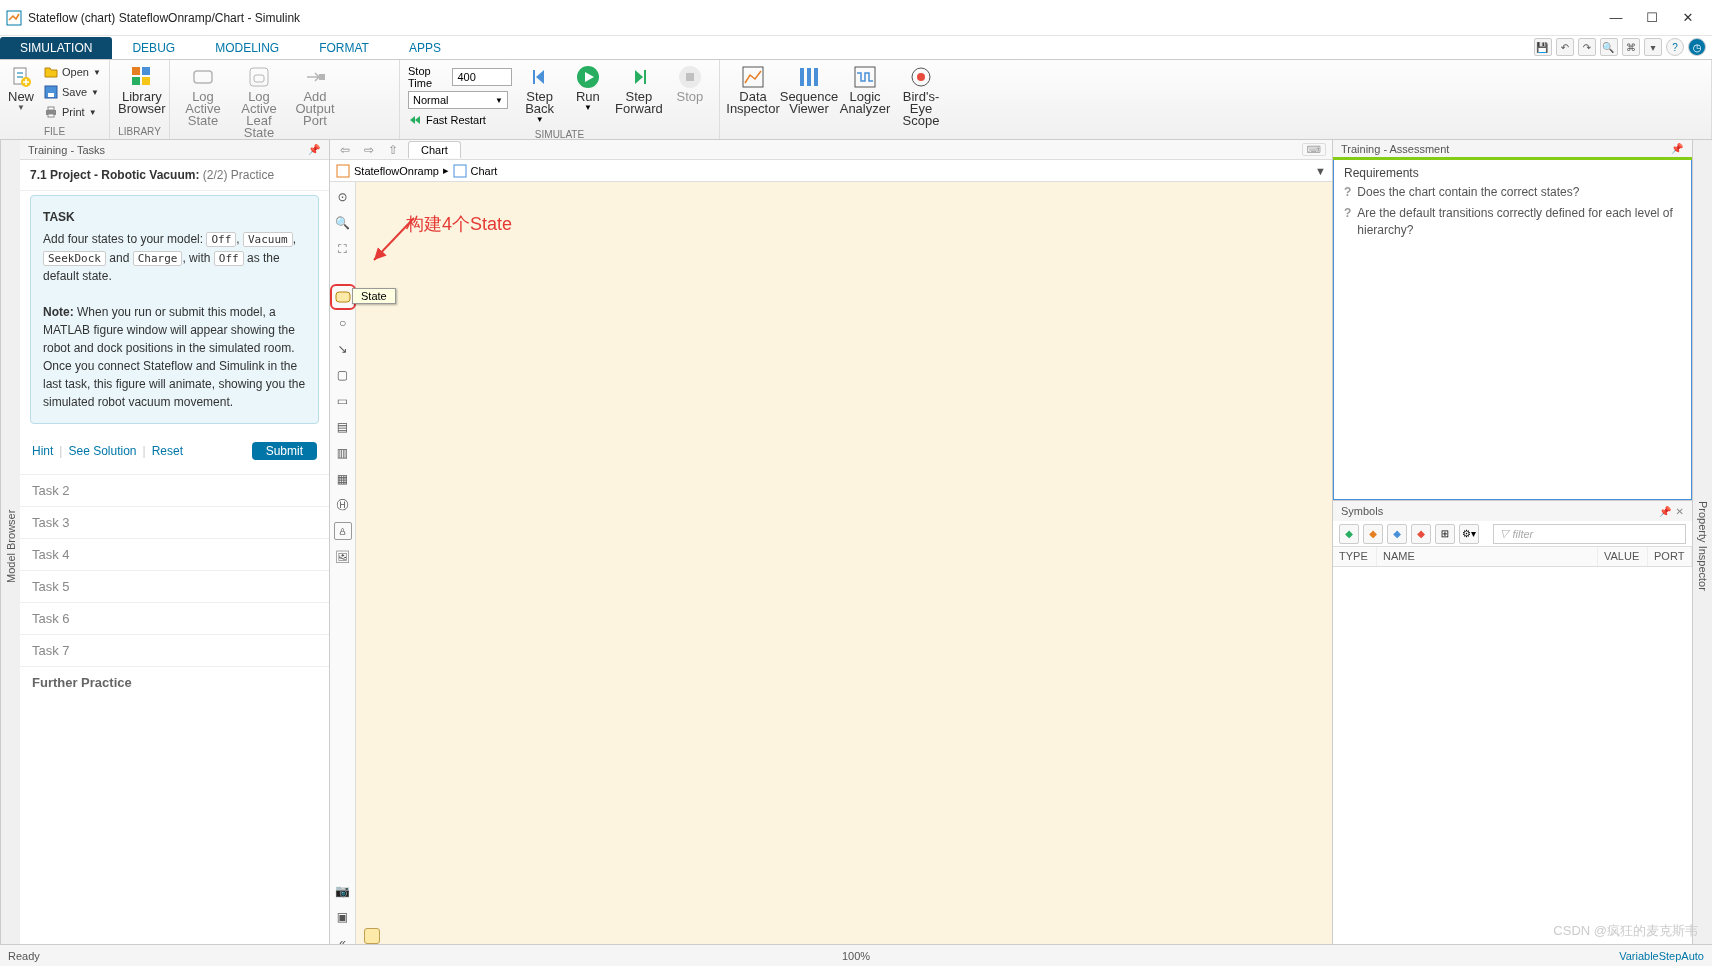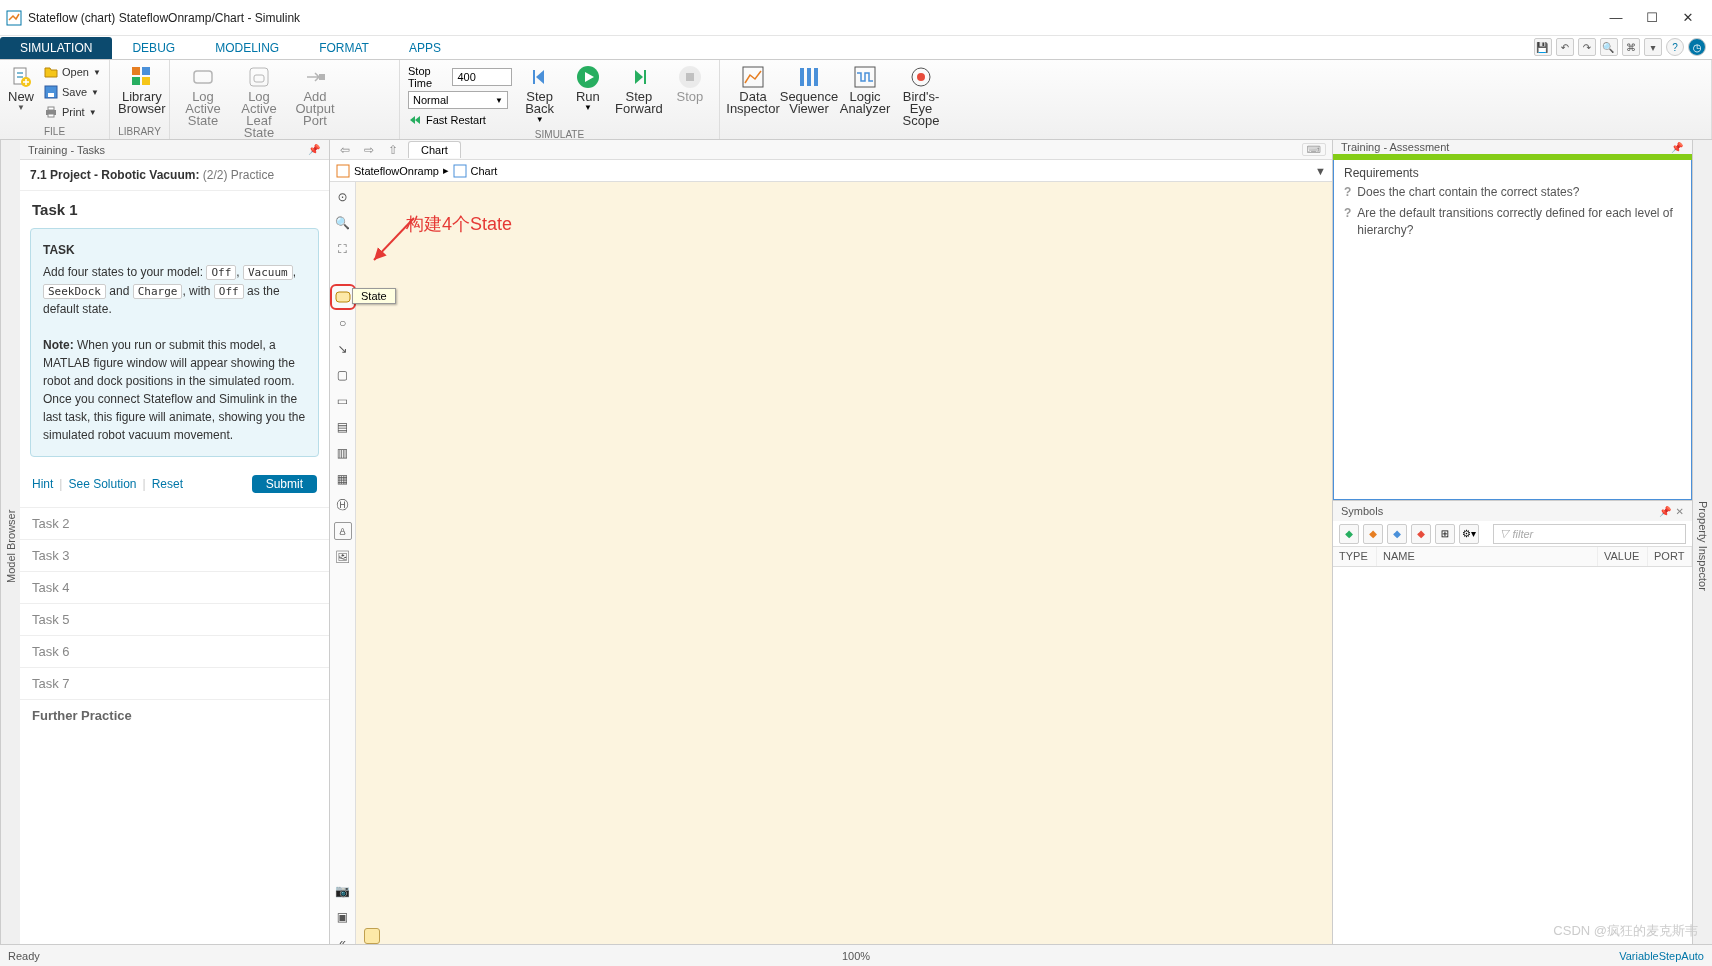--- a/index.html
+++ b/index.html
@@ -61,21 +61,21 @@
 .pbtn { width:18px; height:18px; display:flex; align-items:center; justify-content:center; color:#555; font-size:12px; cursor:pointer; border-radius:2px; }
 .pbtn.state-hl { outline:2px solid #e53935; outline-offset:2px; }
 .pbtn.state-hl svg rect { fill:#fde9a8; stroke:#b8860b; }
 .canvas { flex:1; background:#fcf4df; position:relative; }
 .annotation { position:absolute; left:50px; top:30px; color:#e53935; font-size:18px; font-weight:500; }
 .arrow-svg { position:absolute; left:10px; top:28px; }
 .tooltip { position:absolute; left:-4px; top:106px; background:#ffffe1; border:1px solid #999; padding:1px 8px; font-size:11px; box-shadow:1px 1px 2px rgba(0,0,0,.3); }
 .mini-ico { position:absolute; left:8px; bottom:8px; width:16px; height:16px; border:1px solid #c0a050; background:#fde9a8; border-radius:3px; }
 
 .right-panel { width:360px; border-left:1px solid #ccc; display:flex; flex-direction:column; }
-.rp-head { height:20px; background:#f5f5f5; border-bottom:6px solid #84cc16; display:flex; align-items:center; padding:0 8px; font-size:11px; color:#555; font-family:monospace; }
+.rp-head { height:20px; background:#f5f5f5; border-bottom:3px solid #84cc16; display:flex; align-items:center; padding:0 8px; font-size:11px; color:#555; font-family:monospace; }
 .rp-head .pin { margin-left:auto; font-size:10px; }
 .rp-body { padding:6px 10px; font-size:12px; font-family:monospace; color:#555; border:1px solid #4a90d9; border-top:none; height:340px; overflow:auto; }
 .rp-body .req-h { color:#444; margin-bottom:4px; }
 .rp-body .req { display:flex; gap:6px; margin-bottom:4px; line-height:1.4; }
 .rp-body .q { color:#999; font-weight:bold; }
 .symbols { border-top:1px solid #ccc; flex:1; display:flex; flex-direction:column; }
 .sym-head { height:20px; background:#f5f5f5; display:flex; align-items:center; padding:0 8px; font-size:11px; color:#555; font-family:monospace; }
 .sym-head .ctl { margin-left:auto; display:flex; gap:4px; font-size:10px; color:#888; }
 .sym-toolbar { height:26px; border-bottom:1px solid #ddd; display:flex; align-items:center; gap:4px; padding:0 6px; }
 .sym-tb-btn { width:20px; height:20px; border:1px solid #ccc; border-radius:2px; display:flex; align-items:center; justify-content:center; font-size:10px; background:#f8f8f8; }
@@ -301,21 +301,20 @@
 
 <div class="content">
   <div class="side-tab">Model Browser</div>
 
   <div class="left-panel">
     <div class="lp-head">
         <span>Training - Tasks</span>
         <span class="pin">📌</span>
       </div>
     <div class="lp-crumb"><span class="bold">7.1 Project - Robotic Vacuum:</span> <span class="sub">(2/2) Practice</span></div>
-    <div class="lp-task-title">Task 1</div>
     <div class="task-card">
       <div class="h">TASK</div>
       <div>
         <span>Add four states to your model: </span><code>Off</code><span>, </span><code>Vacuum</code><span>, </span><code>SeekDock</code><span> and </span><code>Charge</code><span>, with </span><code>Off</code><span> as the default state.</span>
       </div>
       <br>
       <div><b>Note:</b><span> When you run or submit this model, a MATLAB figure window will appear showing the robot and dock positions in the simulated room. Once you connect Stateflow and Simulink in the last task, this figure will animate, showing you the simulated robot vacuum movement.</span></div>
     </div>
     <div class="task-actions">
       <a>Hint</a>

